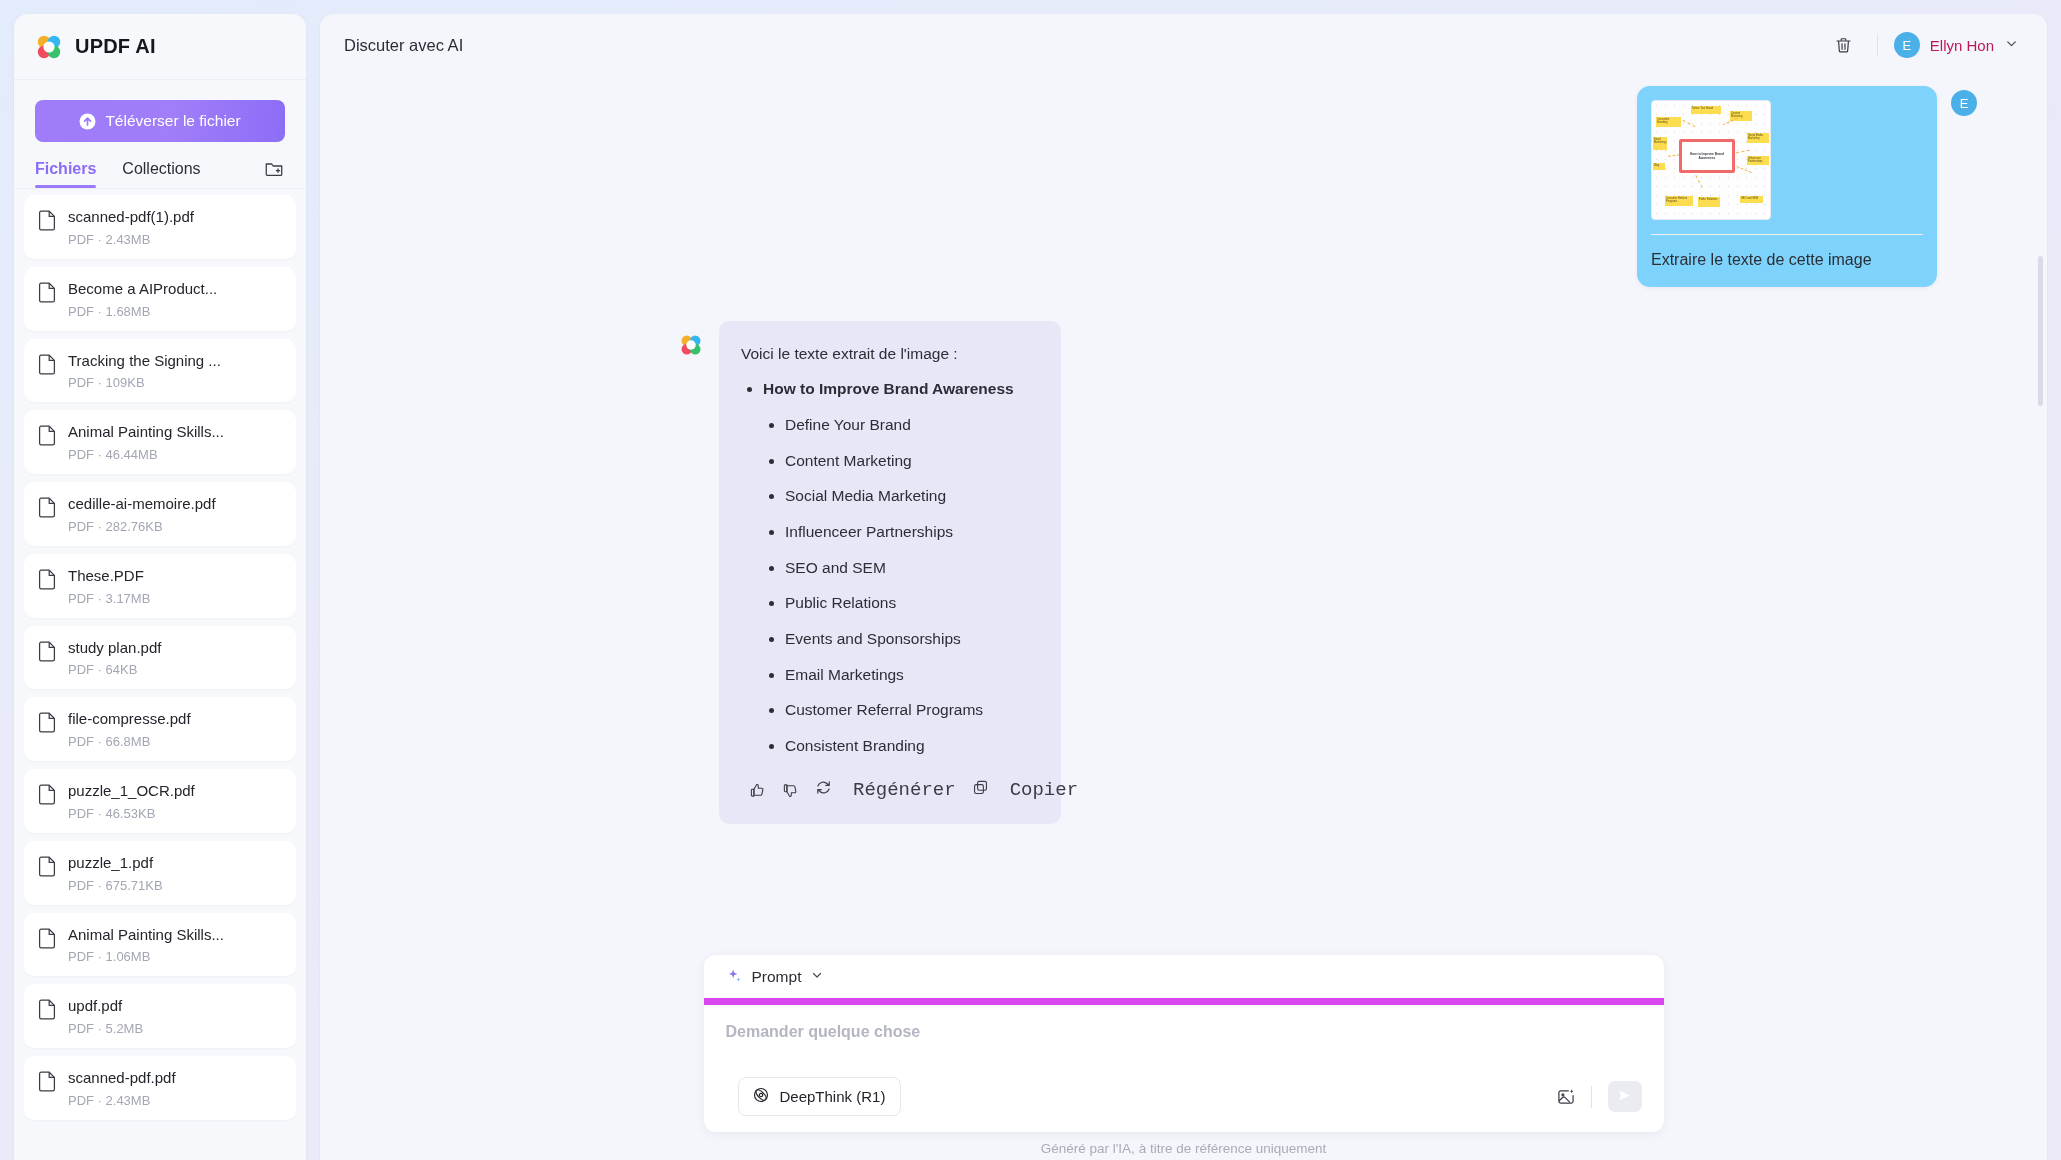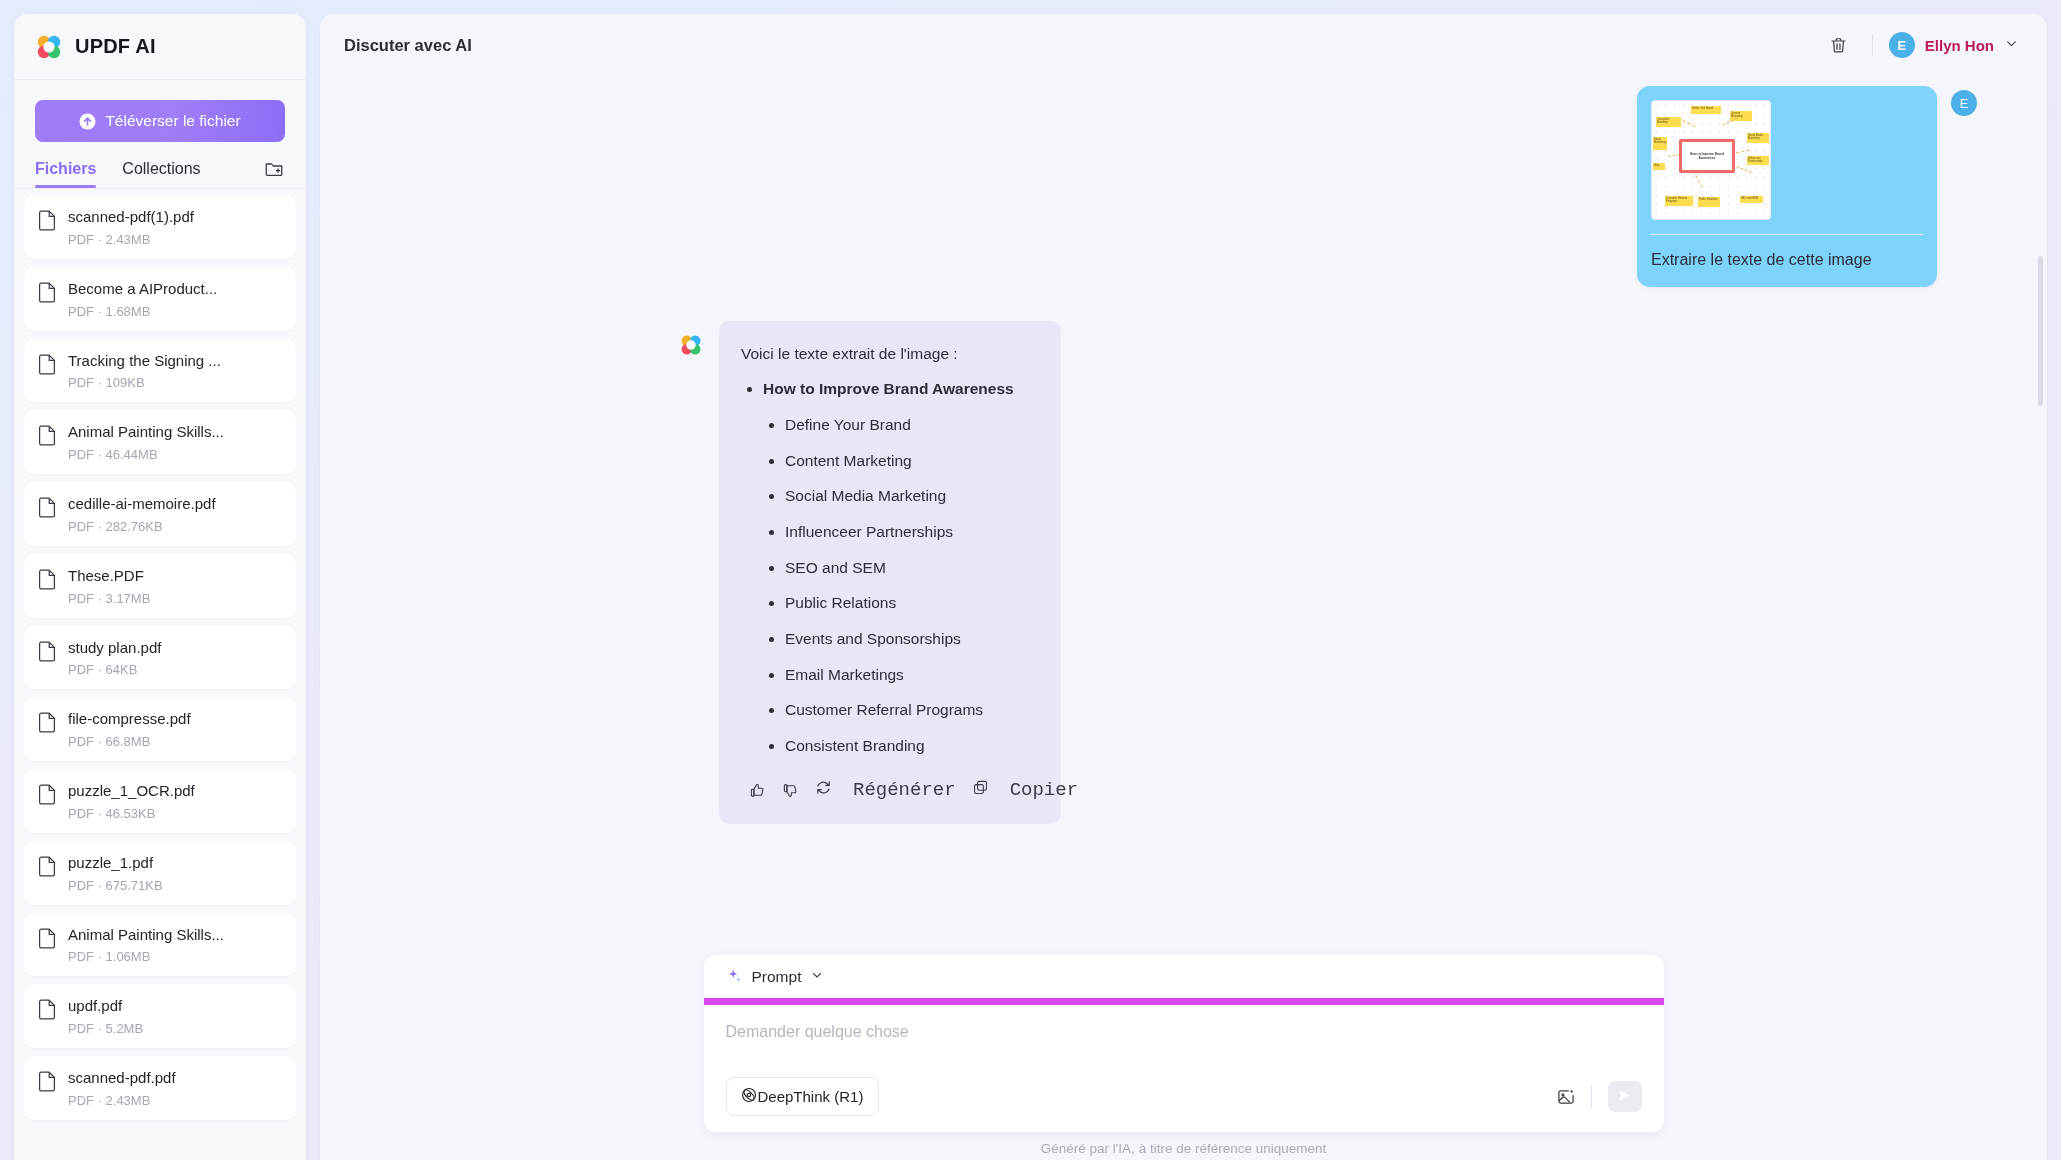--- a/index.html
+++ b/index.html
@@ -104,21 +104,20 @@
     display: flex; flex-direction: column;
     overflow: hidden;
     position: relative;
     box-shadow: 0 1px 3px rgba(30,40,90,.06);
   }
   .topbar {
     height: 62px; flex: 0 0 62px;
     display: flex; align-items: center;
     padding: 0 26px 0 24px;
     background: #f5f6fc;
-    font-weight: bold;
   }
   .topbar-title { font-size: 16.5px; color: #2c2e36; }
   .topbar-right { margin-left: auto; display: flex; align-items: center; gap: 0; }
   .icon-btn {
     width: 34px; height: 34px; border: none; background: none; cursor: pointer;
     display: flex; align-items: center; justify-content: center;
     border-radius: 7px;
   }
   .vdiv { width: 1px; height: 22px; background: #e0e3ec; margin: 0 16px; }
   .user-chip { display: flex; align-items: center; gap: 10px; cursor: pointer; padding-right: 2px;}
@@ -241,30 +240,32 @@
   }
   .spark-icon { width: 17px; height: 17px; flex: 0 0 17px; }
   .prompt-label { font-size: 15.5px; color: #2c2e36; }
   .composer-body { padding: 18px 22px 14px 22px; }
   .composer-input {
     width: 100%; border: none; outline: none;
     font-size: 16px; color: #c2410c;
     font-family: "Liberation Sans", sans-serif;
     background: transparent;
     padding: 0 0 22px 0;
+    font-weight: bold;
   }
   .composer-input::placeholder { color: #b4b7c2; }
   .composer-foot { display: flex; align-items: center; padding: 0 22px 16px 22px; }
   .deepthink {
-    display: flex; align-items: center; gap: 0;
+    display: flex; align-items: center; gap: 10px;
     border: 1px solid #e6e7ee; border-radius: 8px;
     padding: 8px 15px 8px 13px;
     cursor: pointer; background: #fff;
     font-size: 15px; color: #22242b;
     font-family: "Liberation Sans", sans-serif;
+    margin-left: 12px;
   }
   .foot-right { margin-left: auto; display: flex; align-items: center; gap: 0; }
   .send-btn {
     width: 34px; height: 31px; border-radius: 7px;
     background: #ebecf1; border: none; cursor: pointer;
     display: flex; align-items: center; justify-content: center;
     margin-left: 14px;
   }
   .footer-note {
     position: absolute; left: 0; right: 0; bottom: 4px;

